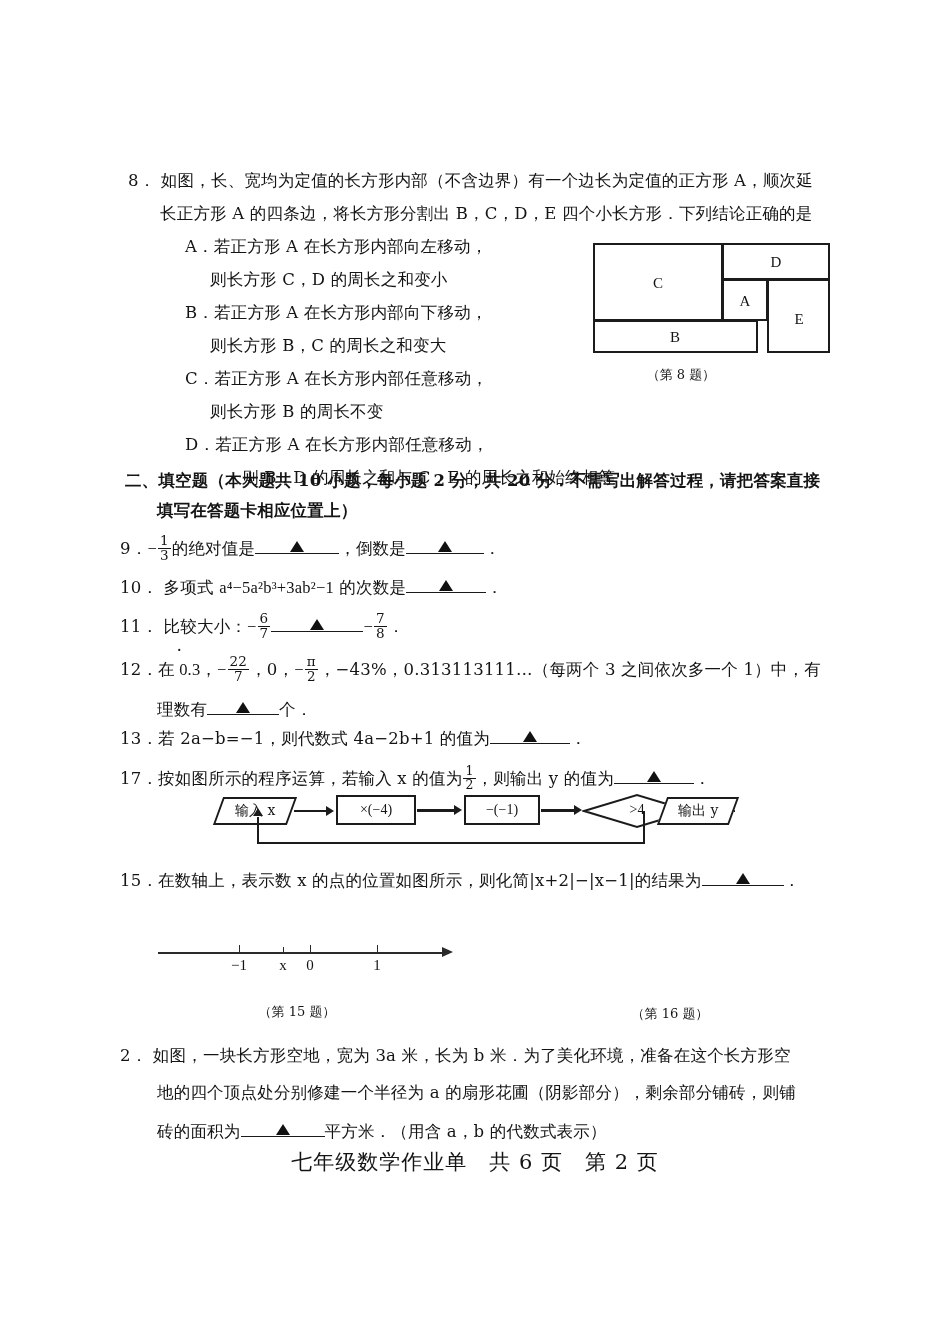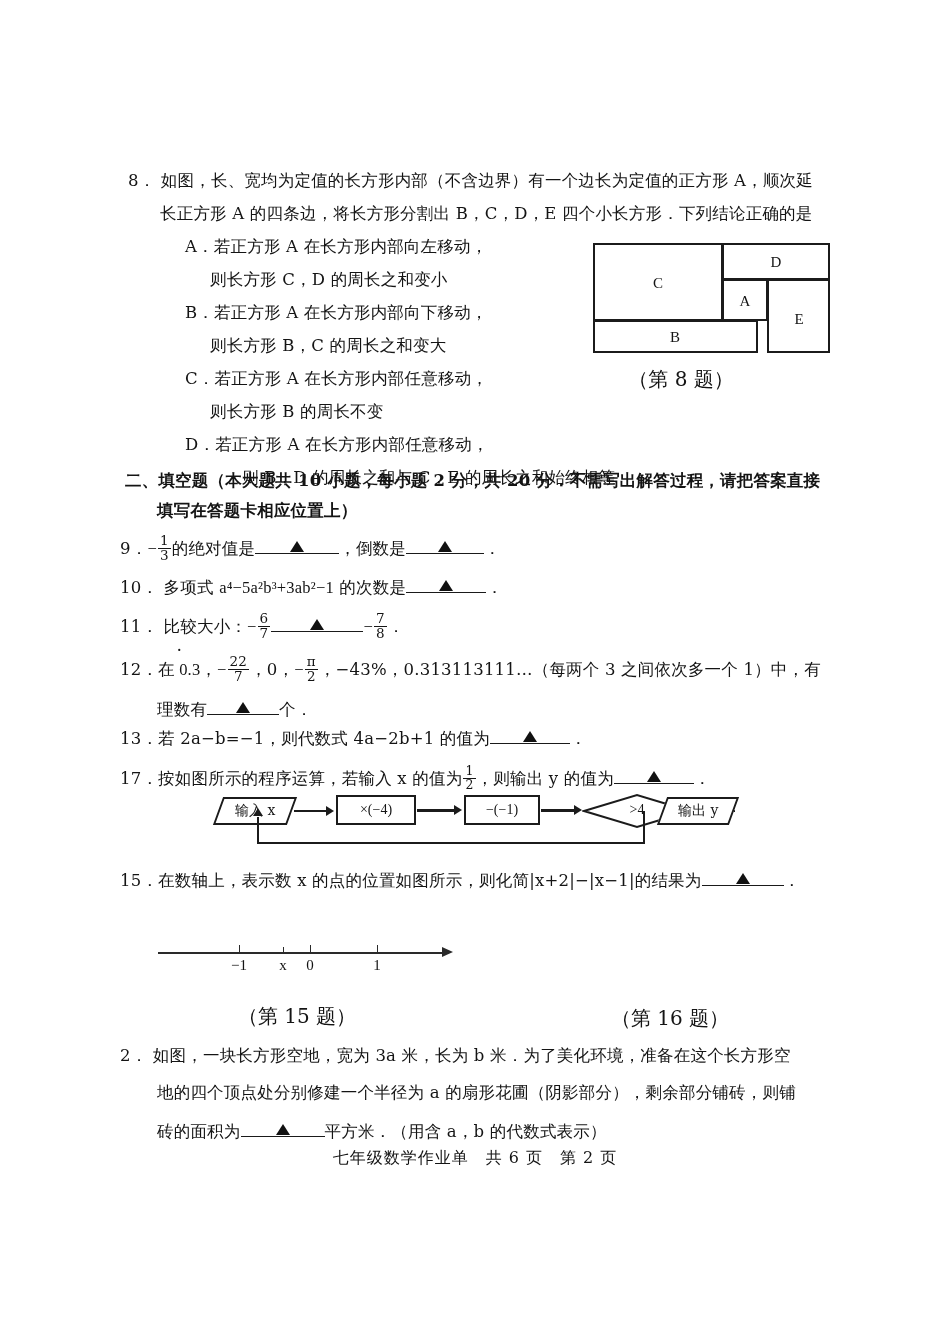--- a/index.html
+++ b/index.html
@@ -42,21 +42,21 @@
 
   
   .rdot { position:relative; display:inline-block; }
   .rdot::after{ content:"."; position:absolute; left:50%; top:-.78em; transform:translateX(-50%); font-size:18px; line-height:0; }
 
   
   #fig8 { position:absolute; }
   #fig8 .box { position:absolute; box-sizing:border-box; border:2px solid #1b1b1b; }
   #fig8 .lbl { position:absolute; font-size:15px; font-family:"Liberation Serif",serif;
                transform:translate(-50%,-50%); }
-  .figcap { position:absolute; font-size:20px; font-family:"DejaVu Serif","Liberation Serif",serif;
+  .figcap { position:absolute; font-size:13px; font-family:"DejaVu Serif","Liberation Serif",serif;
             white-space:nowrap; transform:translateX(-50%); }
 
   
   #flow { position:absolute; }
   #flow .node { position:absolute; box-sizing:border-box; border:2px solid #1b1b1b; background:#fff;
                 display:flex; align-items:center; justify-content:center; font-size:14px; white-space:nowrap; }
   #flow .par { transform:skewX(-20deg); }
   #flow .par > span { transform:skewX(20deg); display:block; }
   #flow .dia { position:absolute; }
   #flow .arrow { position:absolute; background:#1b1b1b; }
@@ -76,21 +76,21 @@
   #nline .tlabel { position:absolute; top:17px; font-size:15px; transform:translateX(-50%); white-space:nowrap; }
 
   
   #fig16 { position:absolute; }
   #fig16 .rect { position:absolute; box-sizing:border-box; border:2.2px solid #1b1b1b; }
   #fig16 .q { position:absolute; background:#7d7d7d; border:1.6px solid #111; box-sizing:border-box; }
   #fig16 .dimline { position:absolute; background:#1b1b1b; }
   #fig16 .dlabel { position:absolute; font-size:14px; font-style:italic; white-space:nowrap; }
   #fig16 .ah { position:absolute; width:0;height:0; }
 
-  .footer { position:absolute; width:950px; text-align:center; font-size:16px;
+  .footer { position:absolute; width:950px; text-align:center; font-size:21px;
             font-family:"DejaVu Serif","Liberation Serif",serif; letter-spacing:1px; }
 </style>
 </head>
 <body>
 
 <div class="page">
 
   <div class="qline cn" style="left:128px; top:170px;">
     <span>8．</span>
     <span>如图，长、宽均为定值的长方形内部（不含边界）有一个边长为定值的正方形 A，顺次延</span>

